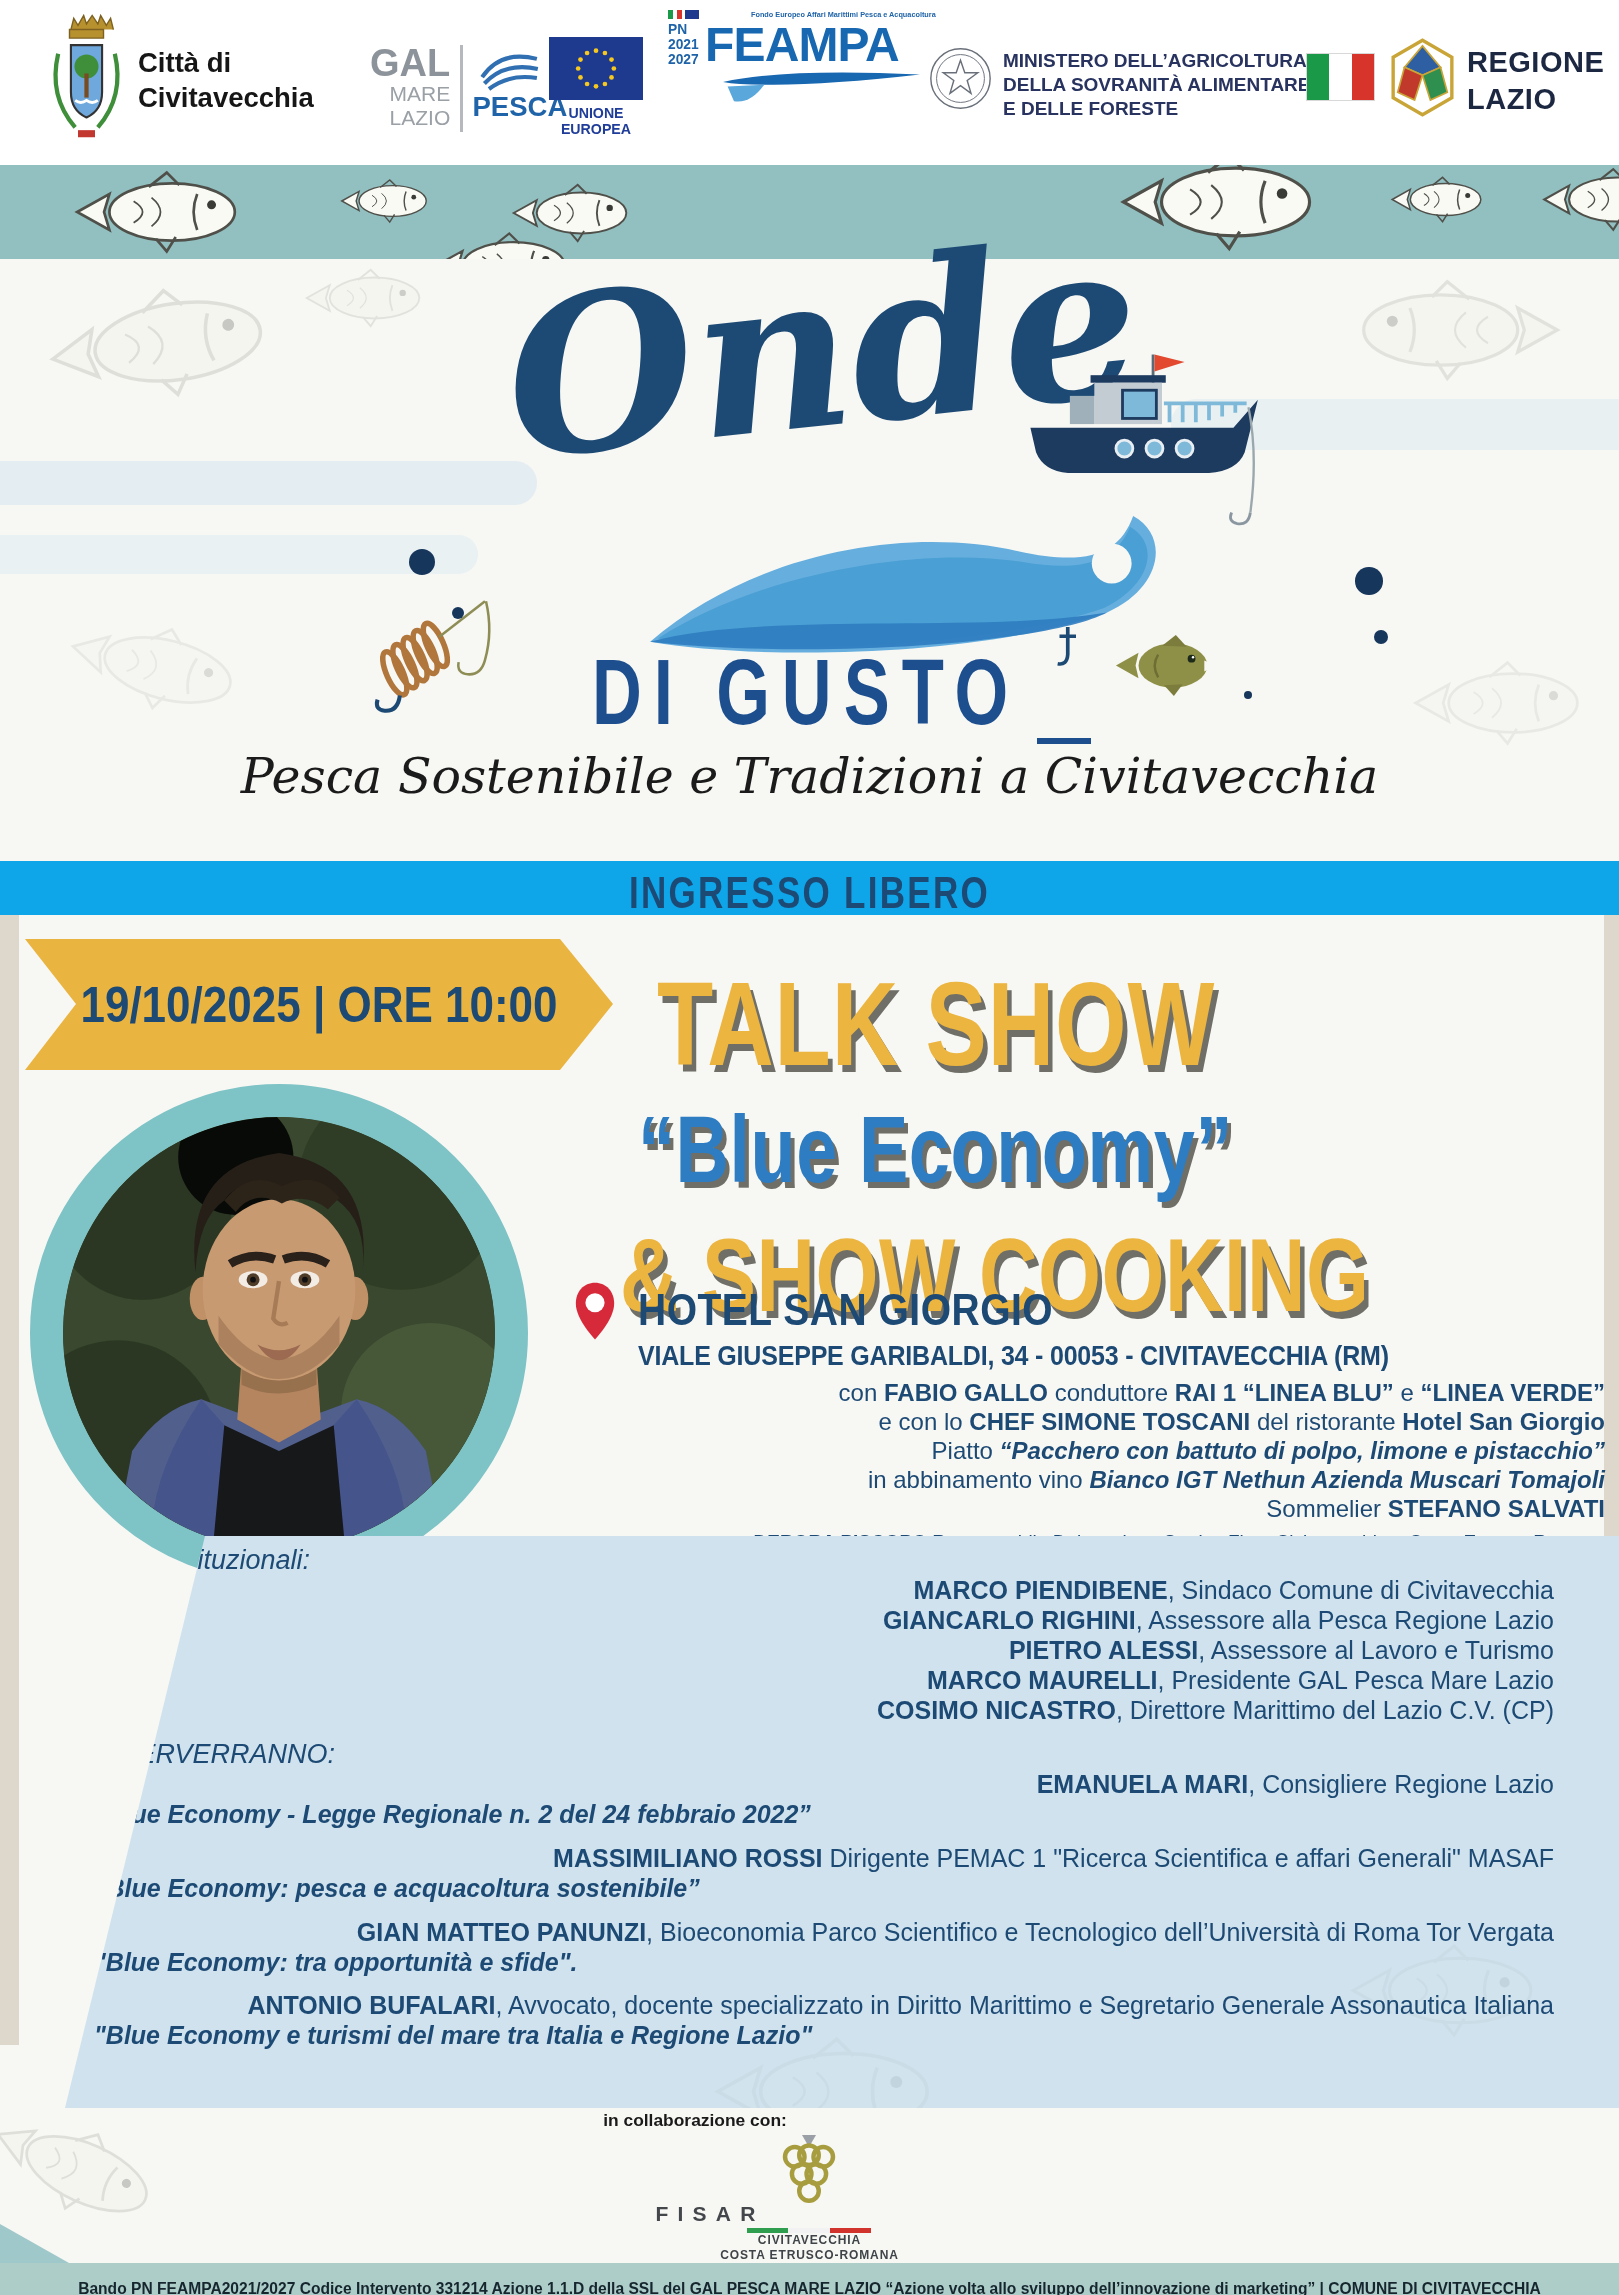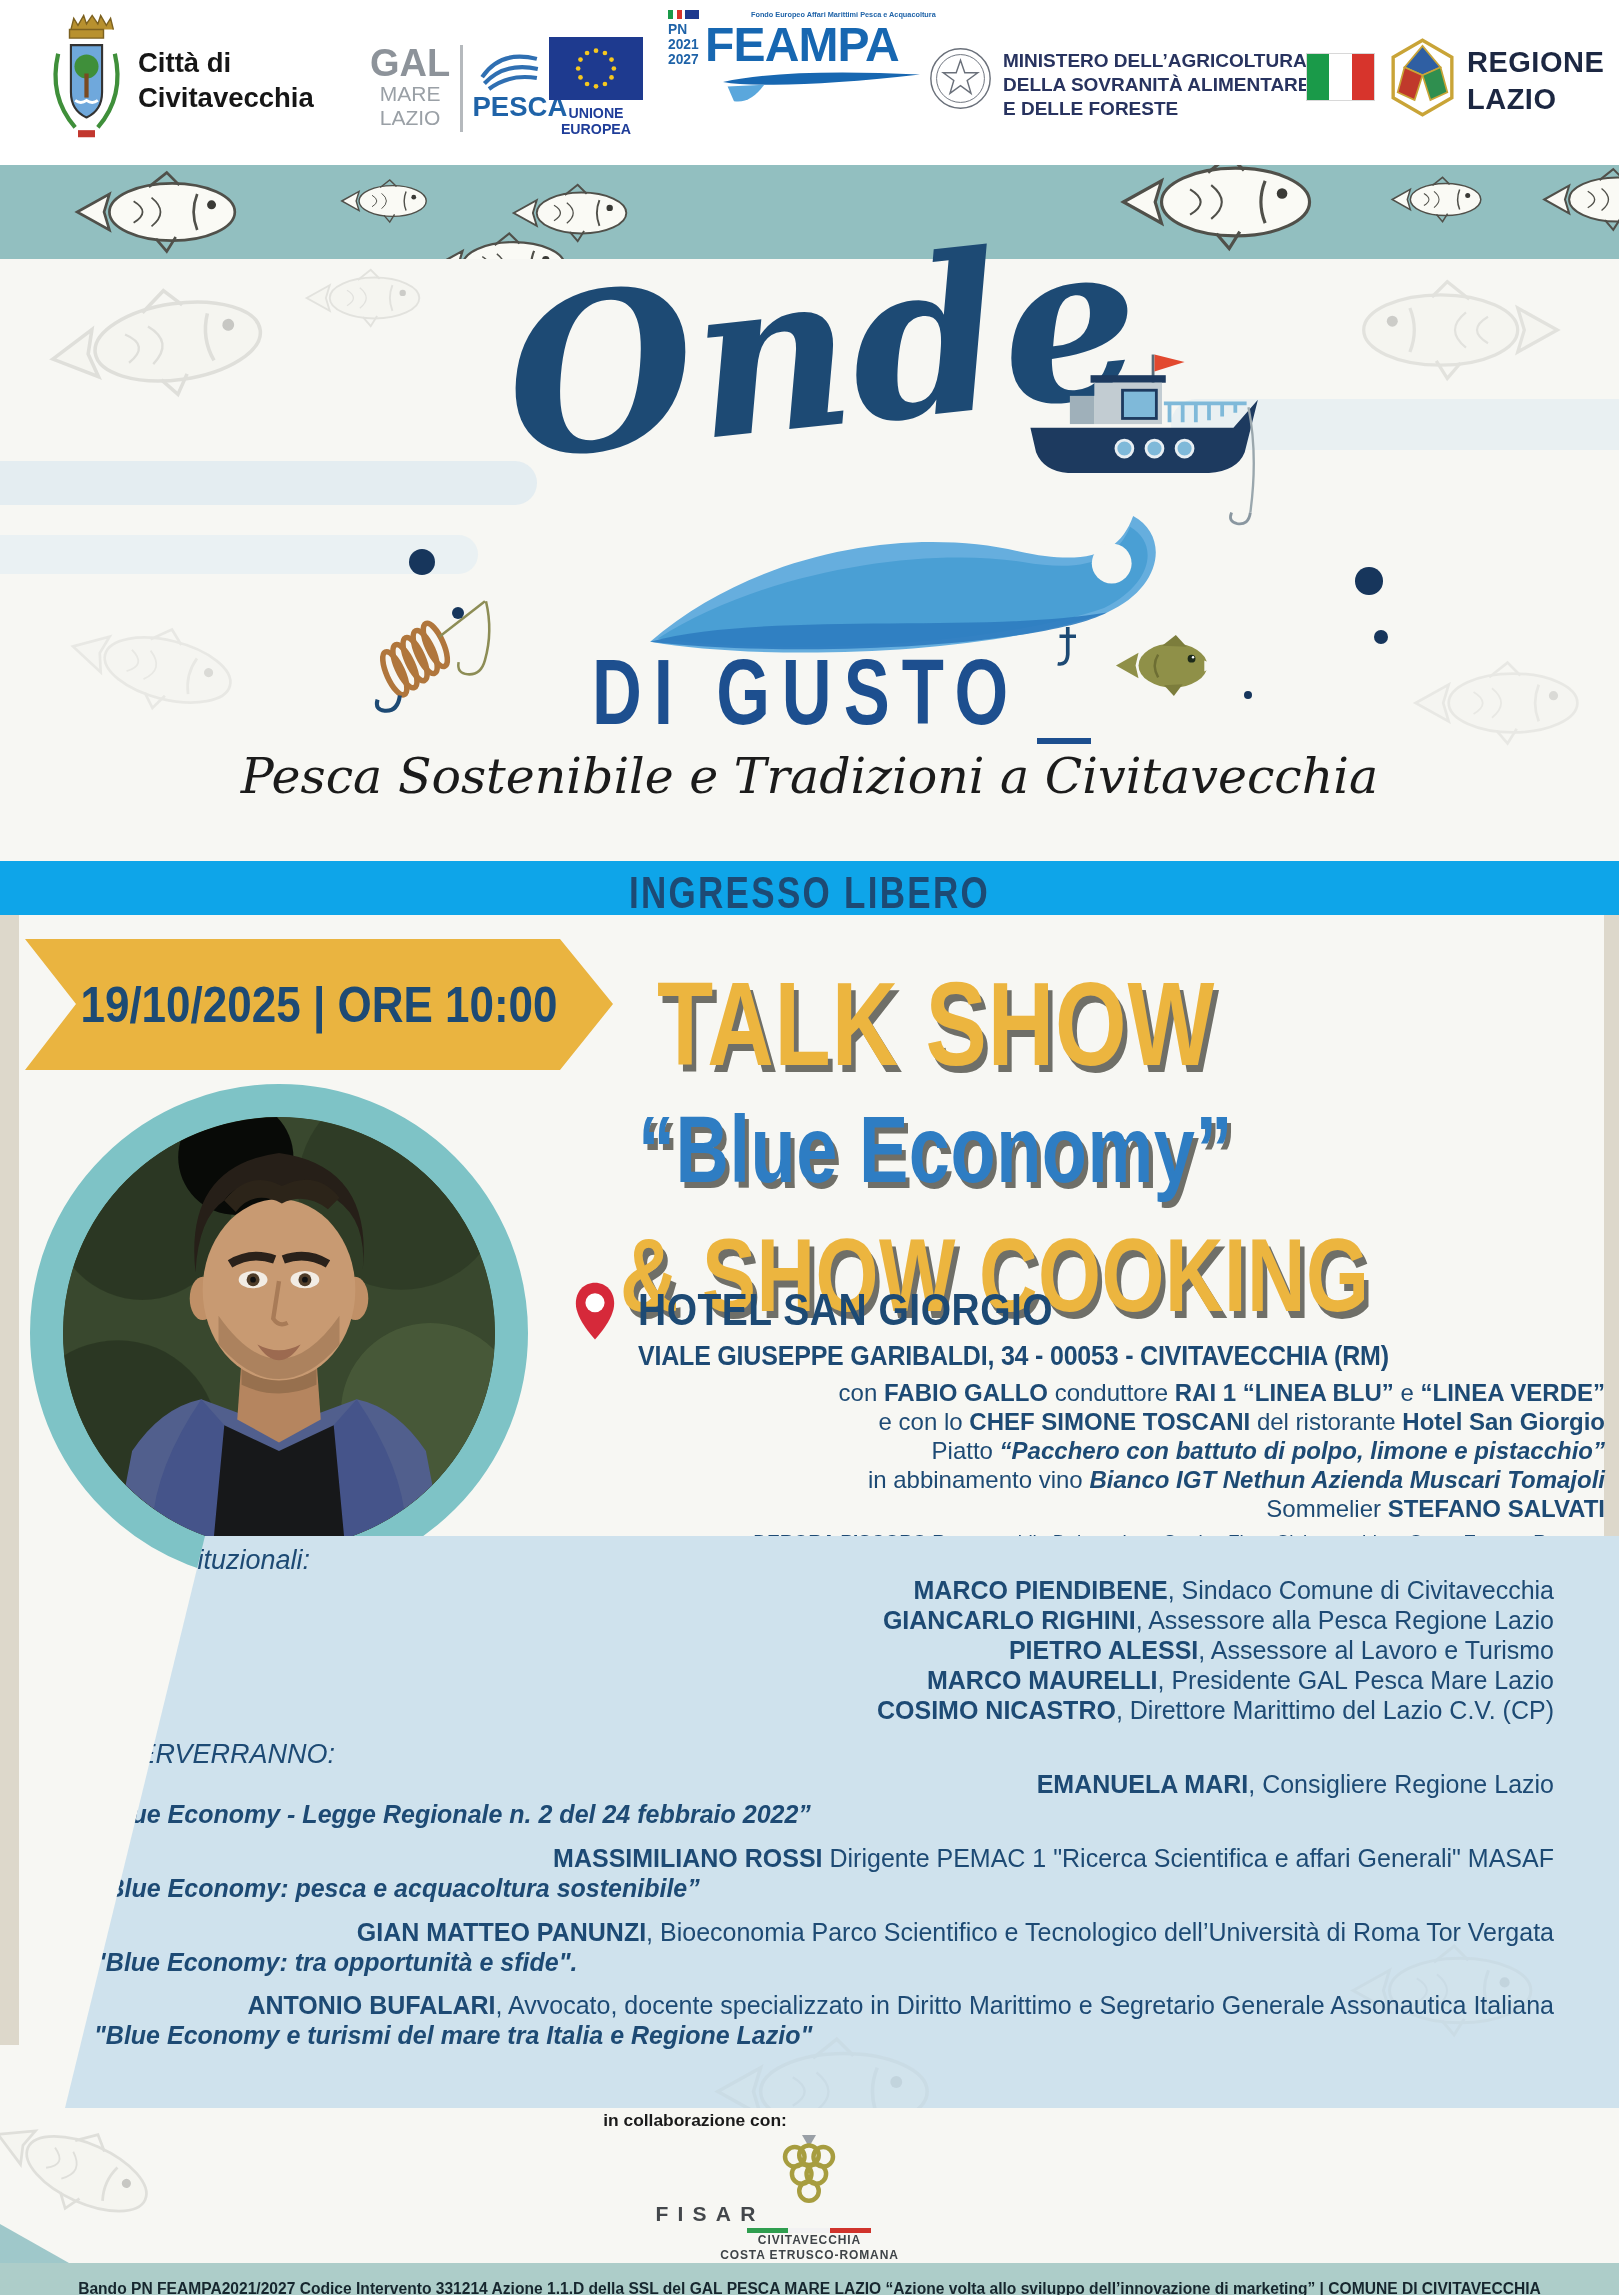--- a/index.html
+++ b/index.html
@@ -7,21 +7,21 @@
           font-family:"Liberation Sans",sans-serif;color:#1d4a74;}
   .abs{position:absolute;}
   .b{font-weight:700;}
   .bi{font-weight:700;font-style:italic;}
   .pre{white-space:pre-wrap;text-align:right;}
 
   
   .header{left:0;top:0;width:1619px;height:165px;background:#ffffff;}
   .comune-name{left:138px;top:45px;font-size:27.5px;line-height:35px;font-weight:700;color:#161616;}
   .gal{left:370px;top:45px;display:flex;gap:10px;align-items:flex-start;}
-  .gal-col1{text-align:center;color:#8d939a;}
+  .gal-col1{text-align:right;color:#8d939a;}
   .gal-l1{font-size:38px;font-weight:700;line-height:37px;}
   .gal-l2,.gal-l3{font-size:21px;line-height:24px;color:#9aa0a6;}
   .gal-div{width:2.3px;height:87px;background:#b5b9bd;}
   .gal-pesca{font-size:27.5px;font-weight:700;color:#1f63a8;line-height:27.5px;}
   .euflag{left:549px;top:37px;width:94px;height:63px;background:#1e3a8f;}
   .eu-caption{left:549px;top:105px;width:94px;text-align:center;font-size:14.2px;font-weight:700;color:#1f3d99;}
   .feampa{left:668px;top:10px;width:275px;}
   .feampa-small{font-size:7.3px;color:#1f63a8;white-space:nowrap;font-weight:700;padding-left:48px;}
   .feampa-main{display:flex;gap:6.4px;margin-top:2.8px;align-items:flex-start;}
   .feampa-pn{font-size:13.8px;font-weight:700;color:#1f63a8;line-height:15px;}

